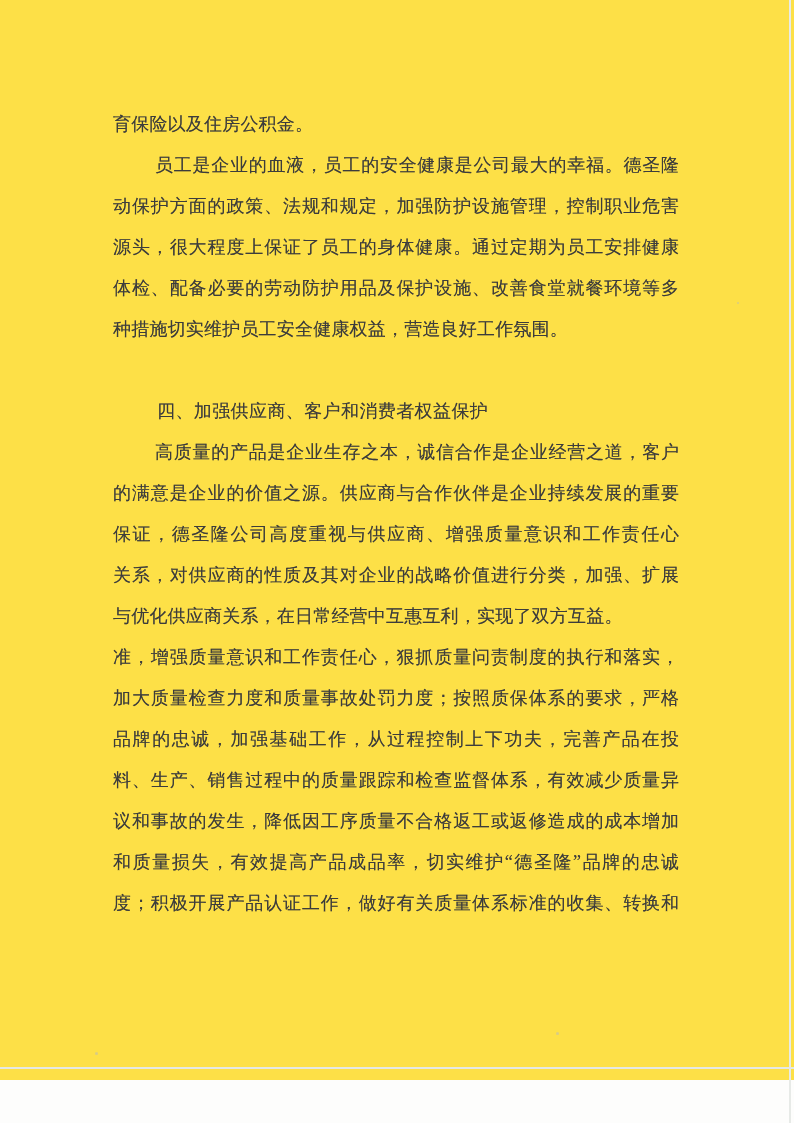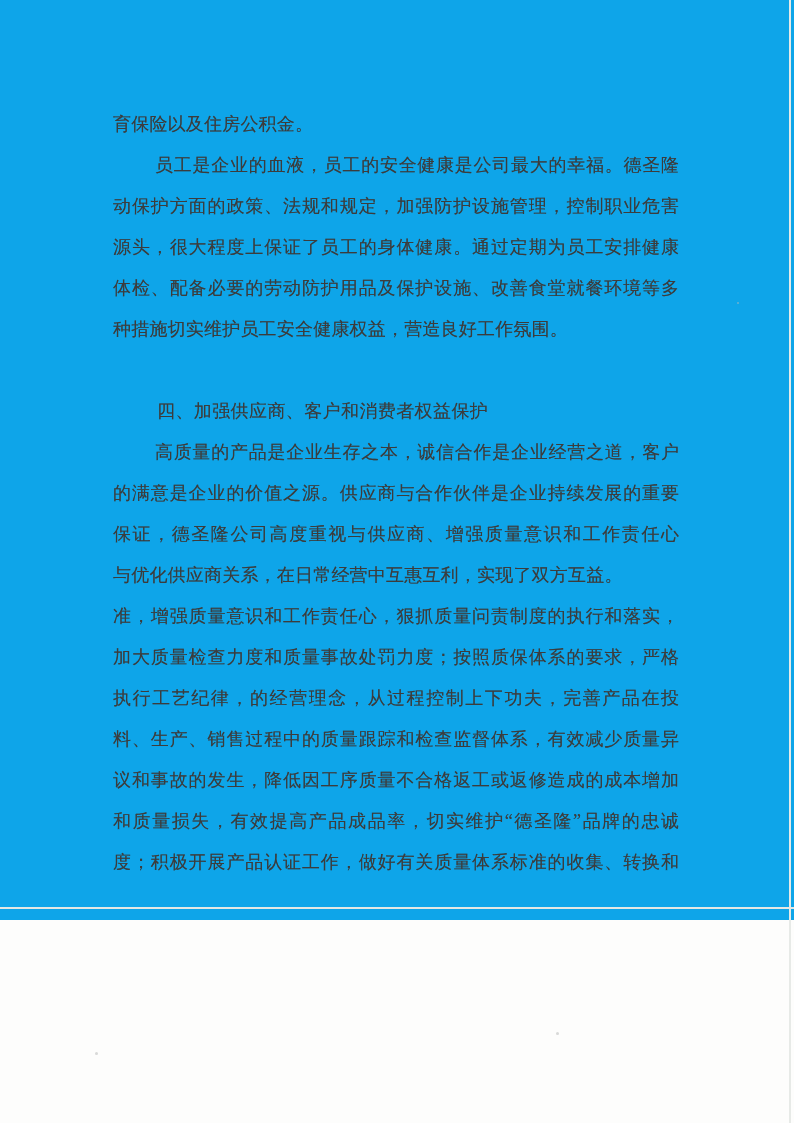--- a/index.html
+++ b/index.html
@@ -11,22 +11,22 @@
     height: 1123px;
     position: relative;
     background: #fdfdfc;
     overflow: hidden;
     font-family: "Liberation Serif", "DejaVu Serif", serif;
   }
   .page {
     position: absolute;
     left: 0; top: 0;
     width: 794px;
-    height: 920px;
-    background: #0ea5e9;
+    height: 1080px;
+    background: #fde047;
   }
   .doc {
     position: absolute;
     left: 113px;
     top: 104px;
     width: 566px;
     color: #3c3c3c;
     font-size: 18px;
     -webkit-font-smoothing: antialiased;
   }
@@ -97,25 +97,26 @@
     <div class="line full">体检、配备必要的劳动防护用品及保护设施、改善食堂就餐环境等多</div>
     <div class="line end">种措施切实维护员工安全健康权益，营造良好工作氛围。</div>
 
     <div class="line spacer"></div>
 
     <div class="line heading">四、加强供应商、客户和消费者权益保护</div>
 
     <div class="line full indent">高质量的产品是企业生存之本，诚信合作是企业经营之道，客户</div>
     <div class="line full">的满意是企业的价值之源。供应商与合作伙伴是企业持续发展的重要</div>
     <div class="line full">保证，德圣隆公司高度重视与供应商、增强质量意识和工作责任心</div>
+    <div class="line full">关系，对供应商的性质及其对企业的战略价值进行分类，加强、扩展</div>
     <div class="line end">与优化供应商关系，在日常经营中互惠互利，实现了双方互益。</div>
 
     <div class="line full">准，增强质量意识和工作责任心，狠抓质量问责制度的执行和落实，</div>
     <div class="line full">加大质量检查力度和质量事故处罚力度；按照质保体系的要求，严格</div>
-    <div class="line full">执行工艺纪律，的经营理念，从过程控制上下功夫，完善产品在投</div>
+    <div class="line full">品牌的忠诚，加强基础工作，从过程控制上下功夫，完善产品在投</div>
     <div class="line full">料、生产、销售过程中的质量跟踪和检查监督体系，有效减少质量异</div>
     <div class="line full">议和事故的发生，降低因工序质量不合格返工或返修造成的成本增加</div>
     <div class="line full">和质量损失，有效提高产品成品率，切实维护“德圣隆”品牌的忠诚</div>
     <div class="line full">度；积极开展产品认证工作，做好有关质量体系标准的收集、转换和</div>
   </div>
 
   <div class="scan-edge-right"></div>
   <div class="scan-edge-bottom"></div>
   <div class="speck s1"></div>
   <div class="speck s2"></div>

